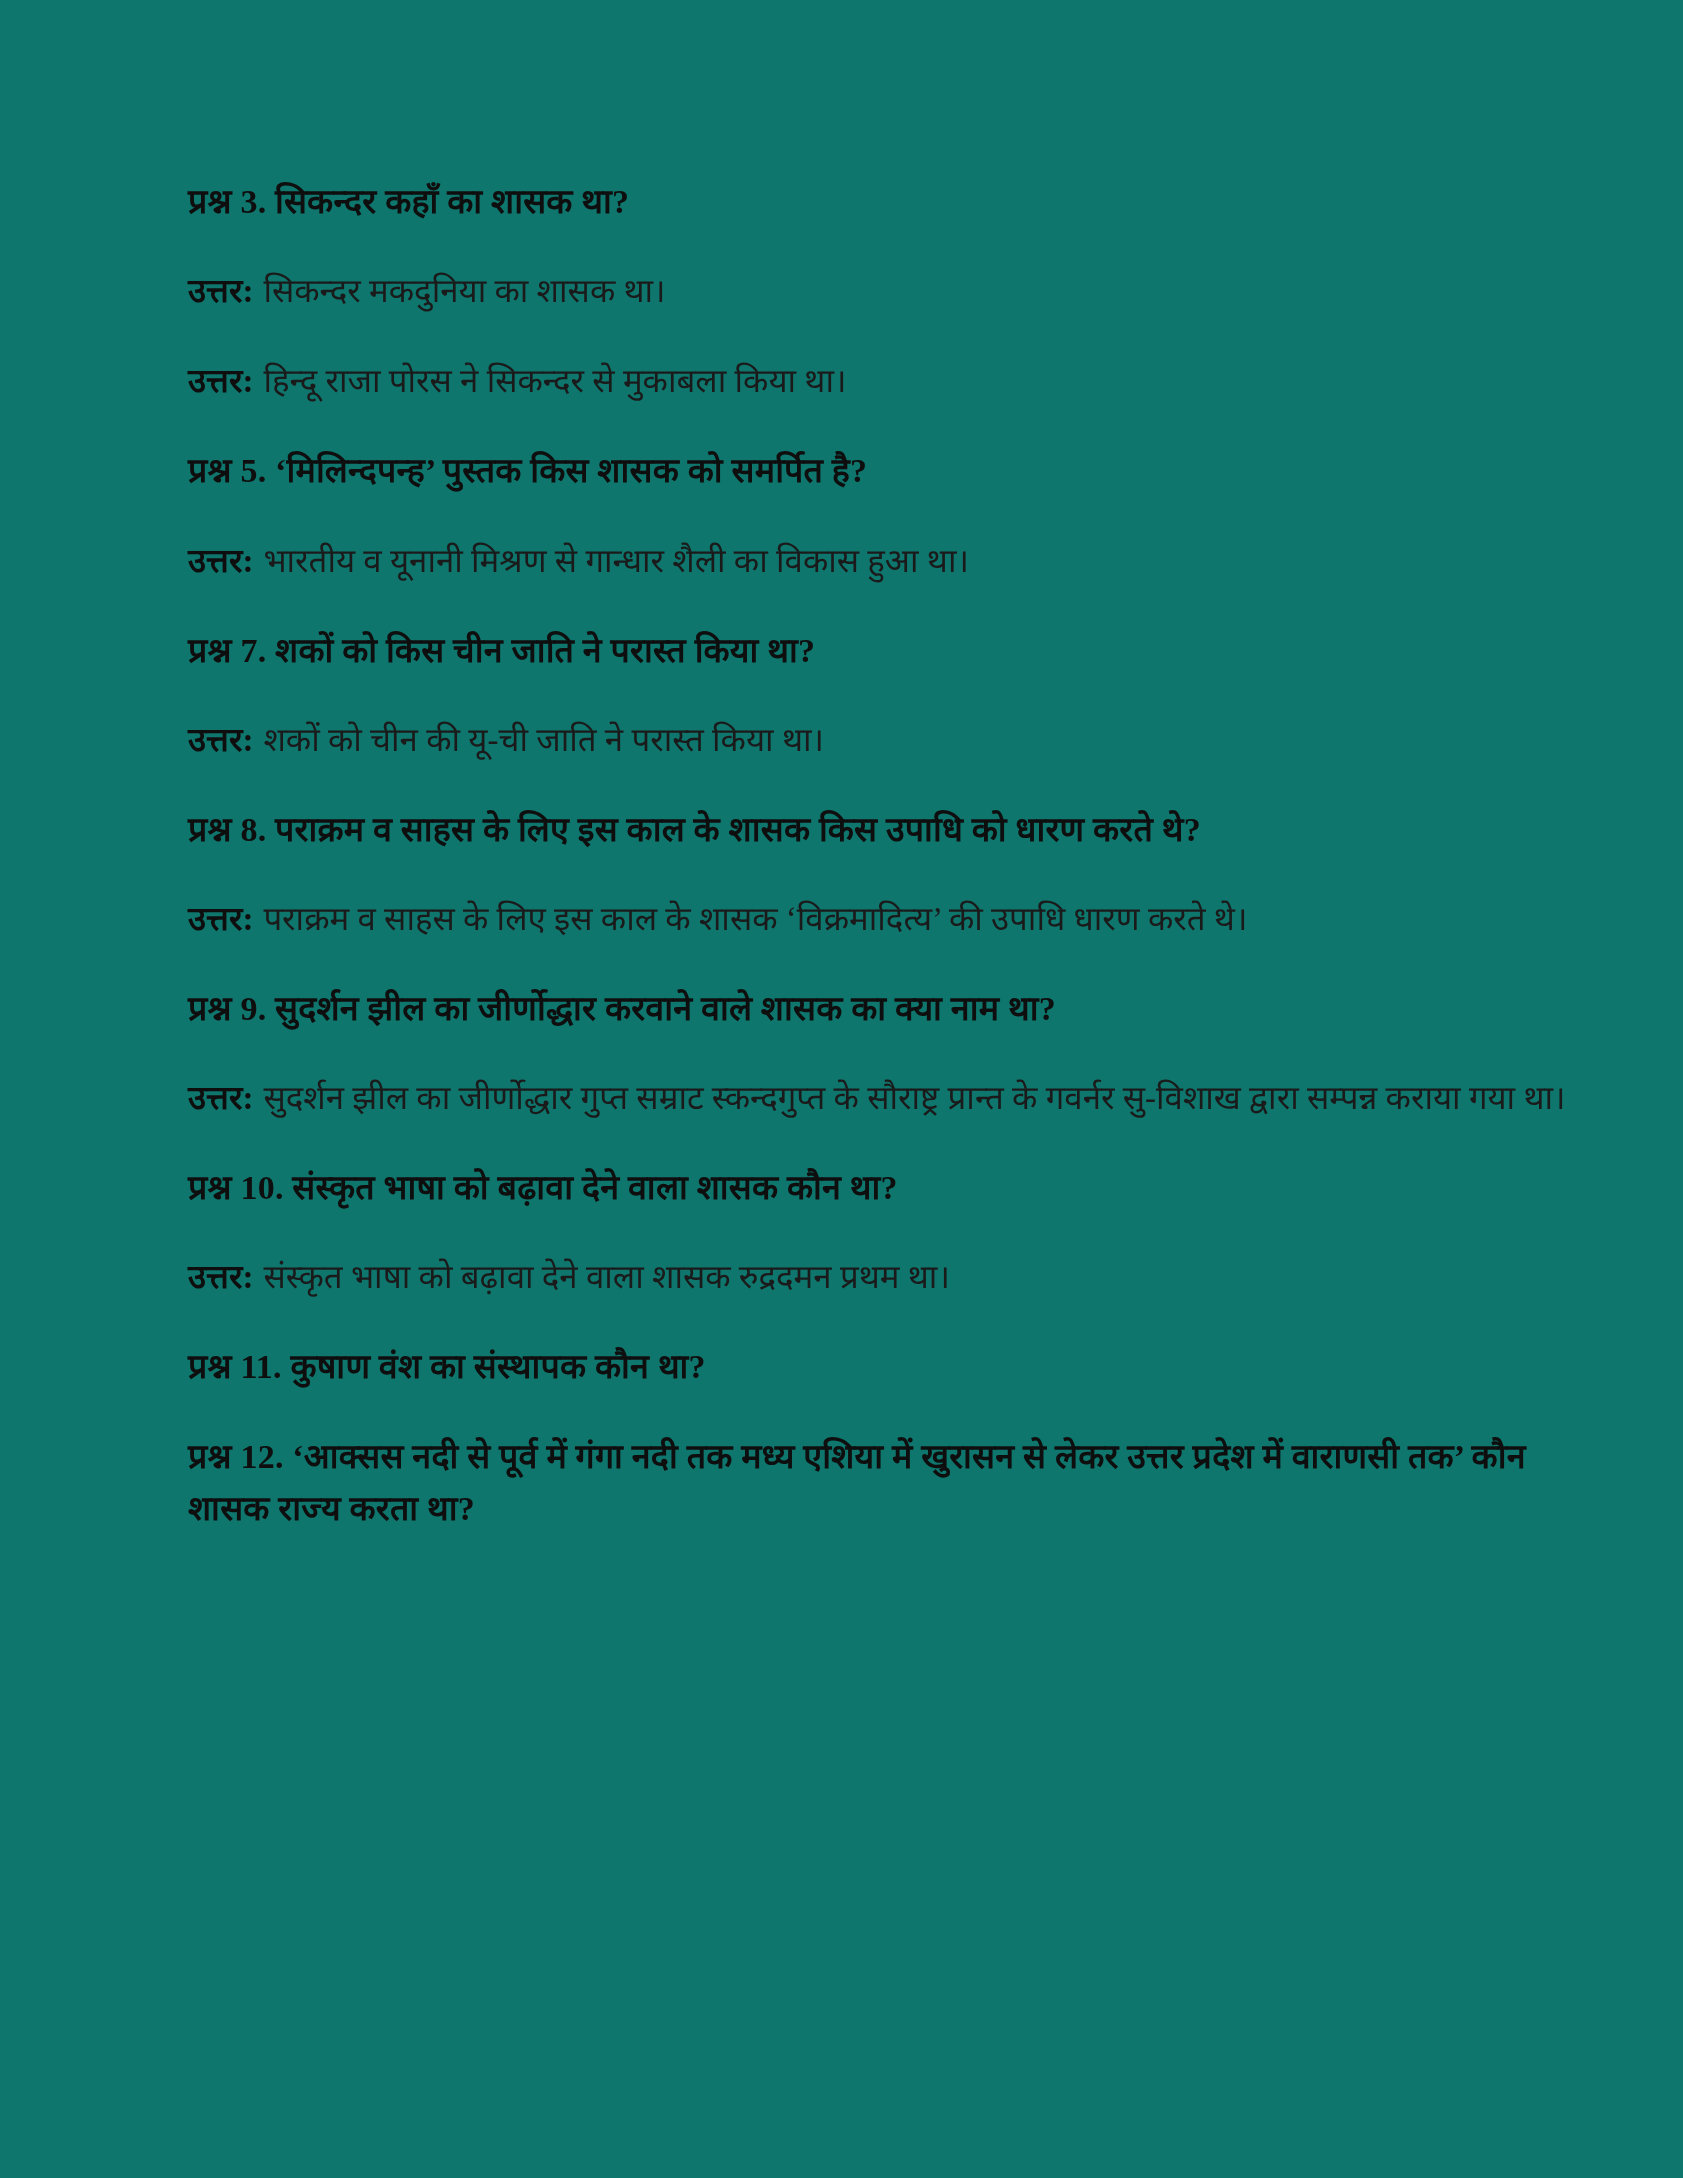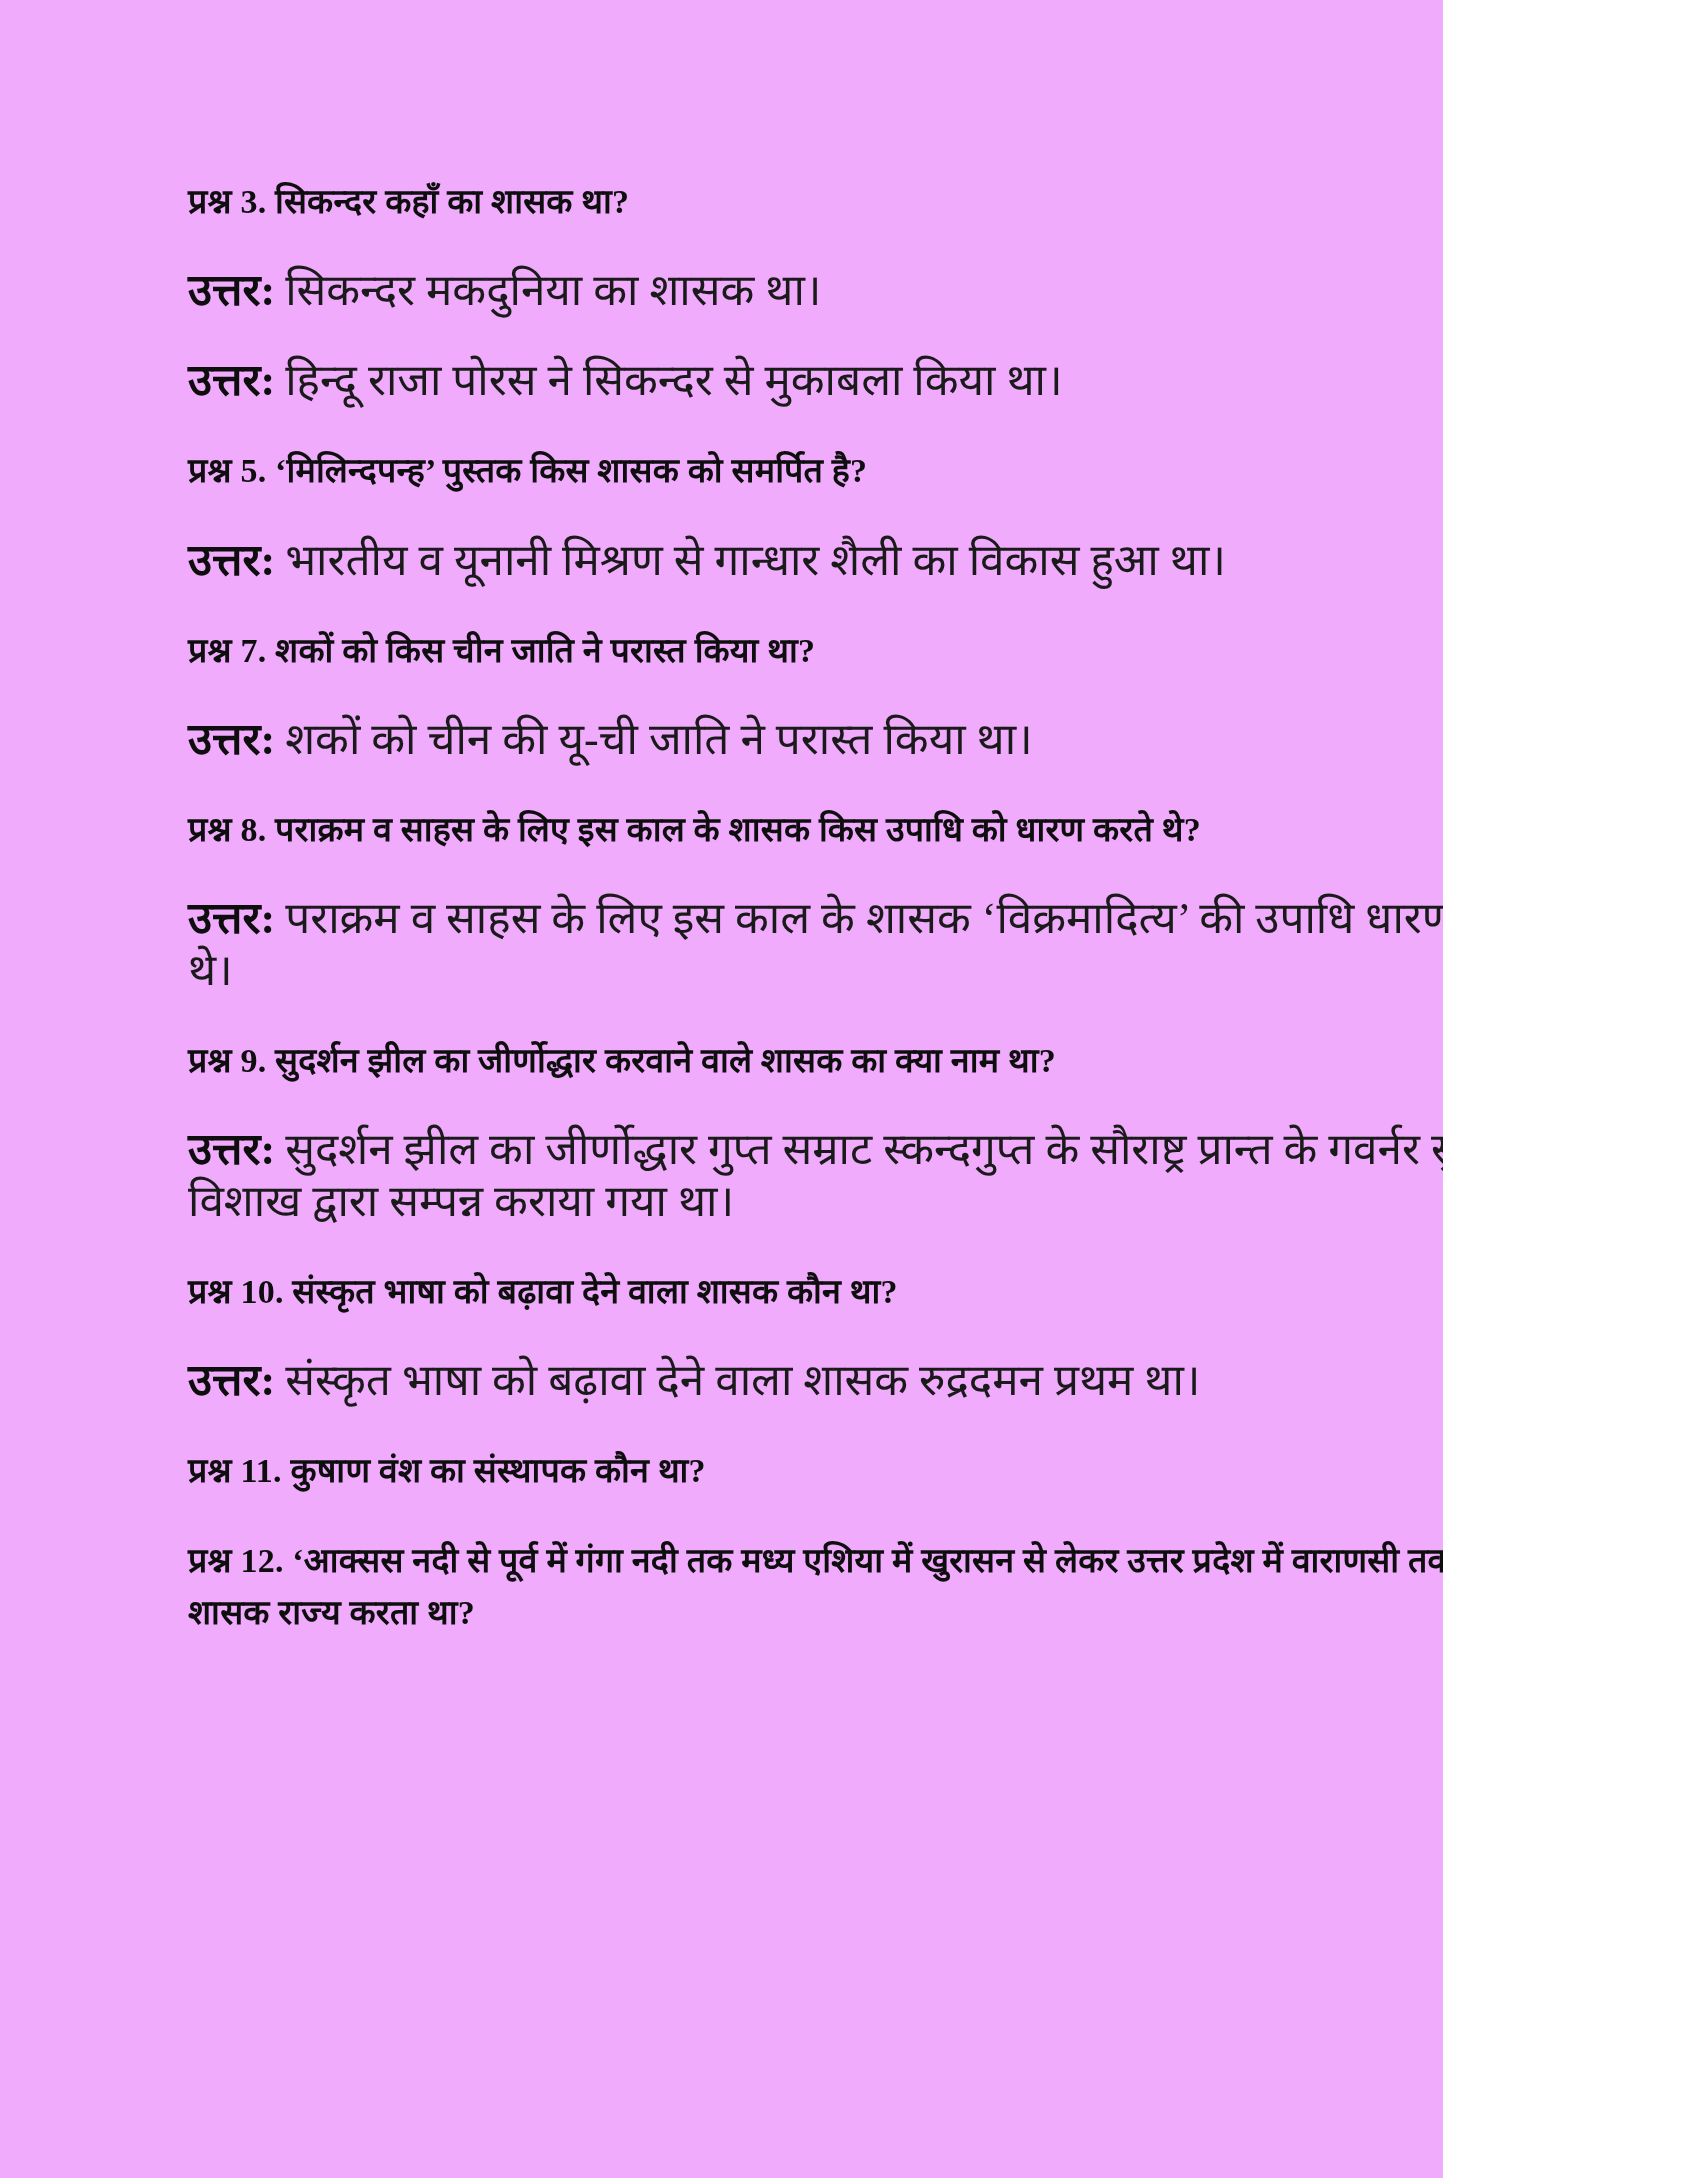--- a/index.html
+++ b/index.html
@@ -3,44 +3,44 @@
 <meta charset="utf-8">
 <style>
   * { margin: 0; padding: 0; box-sizing: border-box; }
   html, body {
     width: 1683px;
     background: #ffffff;
     font-family: "Liberation Serif", "DejaVu Serif", serif;
   }
   .page {
     position: relative;
-    width: 1443px;
+    width: 1683px;
     height: 2178px;
-    background: #f0abfc;
+    background: #0f766e;
     overflow: hidden;
   }
   .content {
     position: absolute;
     top: 176px;
     left: 188px;
     width: 1386px;
     color: #111111;
   }
   .qa-block { margin-bottom: 38px; }
   .question {
     font-weight: 700;
     font-size: 34px;
     line-height: 52px;
     color: #0e0e0e;
     margin-bottom: 37px;
     letter-spacing: 0.2px;
   }
   .answer {
     font-weight: 400;
-    font-size: 44px;
+    font-size: 33px;
     line-height: 52px;
     color: #1a1a1a;
   }
   .answer .answer-label {
     font-weight: 700;
     color: #0e0e0e;
     padding-right: 10px;
   }
 </style>
 </head>

